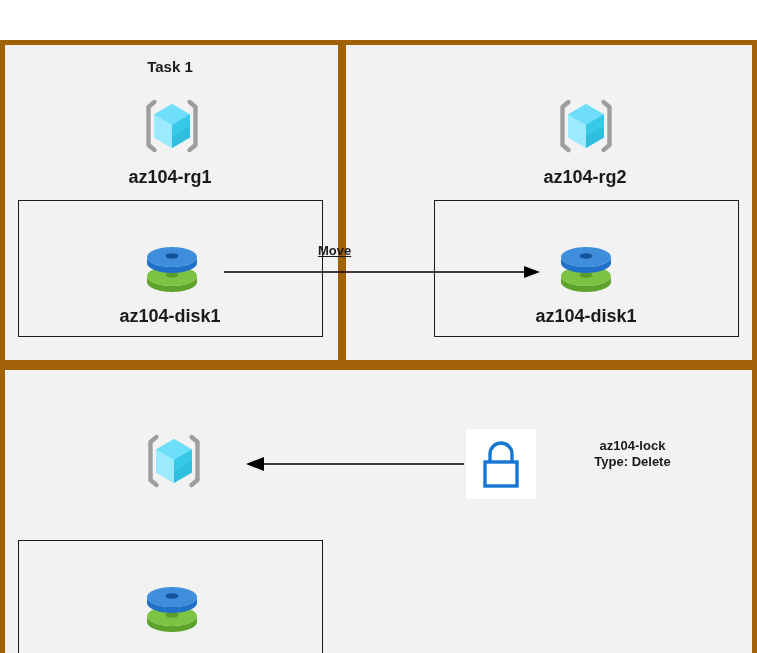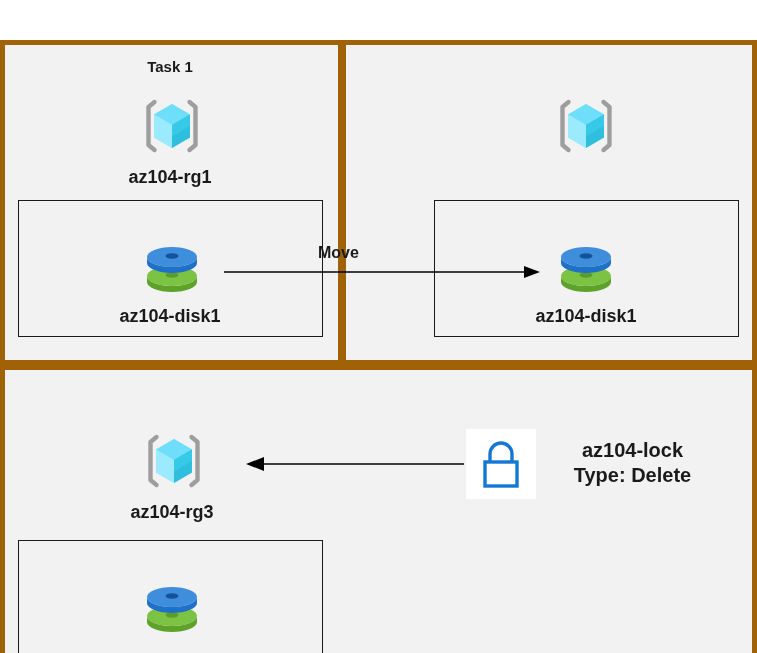--- a/index.html
+++ b/index.html
@@ -44,39 +44,39 @@
   .label {
     position: absolute;
     font-weight: bold;
     color: #1a1a1a;
     text-align: center;
     white-space: nowrap;
     line-height: 1.25;
   }
   .task-title { font-size: 15px; }
   .node-label { font-size: 18px; }
-  .edge-label { font-size: 16px; }
+  .edge-label { font-size: 13px; text-decoration: underline; }
 
   #title-task1 { left: 95px;  top: 18px;  width: 150px; }
   #title-task2 { left: 510px; top: 18px;  width: 150px; }
   #title-task3 { left: 97px;  top: 353px; width: 150px; }
 
   #label-rg1   { left: 95px;  top: 126px; width: 150px; }
   #label-rg2   { left: 510px; top: 126px; width: 150px; }
   #label-rg3   { left: 97px;  top: 461px; width: 150px; }
 
   #label-disk1-a { left: 95px;  top: 265px; width: 150px; }
   #label-disk1-b { left: 511px; top: 265px; width: 150px; }
   #label-disk2   { left: 95px;  top: 605px; width: 150px; }
 
   #label-move  { left: 318px; top: 203px; width: 110px; text-align: left; }
 
   #label-lock {
     left: 540px; top: 398px; width: 185px;
-    text-align: center; font-size: 20px; white-space: pre-line;
+    text-align: center; font-size: 13px; white-space: pre-line;
   }
 
   
   .icon-wrap { position: absolute; }
   #icon-rg1 { left: 140px; top: 54px; width: 64px; height: 64px; }
   #icon-rg2 { left: 554px; top: 54px; width: 64px; height: 64px; }
   #icon-rg3 { left: 142px; top: 389px; width: 64px; height: 64px; }
 
   #icon-disk1-a { left: 143px; top: 198px; width: 58px; height: 58px; }
   #icon-disk1-b { left: 557px; top: 198px; width: 58px; height: 58px; }
@@ -146,21 +146,21 @@
       </g>
       <polygon points="32,10 50,20.5 50,43.5 32,54 14,43.5 14,20.5" fill="#8fe8fc"></polygon>
       <polygon points="32,10 50,20.5 32,31 14,20.5" fill="#6fdefa"></polygon>
       <polygon points="32,31 50,20.5 50,43.5 32,54" fill="#2fbede"></polygon>
       <polygon points="32,31 32,54 14,43.5 14,20.5" fill="#9ceafd"></polygon>
       <polygon points="32,31 50,20.5 50,32 32,42.5" fill="#36c9e8"></polygon>
     </svg>
   </div>
 
   <div class="label node-label" id="label-rg1">az104-rg1</div>
-  <div class="label node-label" id="label-rg3">az104-rg3</div>
+  <div class="label node-label" id="label-rg2">az104-rg2</div>
 
   <div class="icon-wrap" id="icon-disk1-a">
     <svg viewBox="0 0 58 58" width="58" height="58" aria-hidden="true">
 
       <path d="M4 38 a25 10 0 0 0 50 0 l0 6 a25 10 0 0 1 -50 0 z" fill="#5ea22c"></path>
       <ellipse cx="29" cy="38" rx="25" ry="10" fill="#7cc243"></ellipse>
       <ellipse cx="29" cy="37" rx="6.5" ry="2.8" fill="#5b9c2a"></ellipse>
 
       <path d="M4 19 a25 10 0 0 0 50 0 l0 6 a25 10 0 0 1 -50 0 z" fill="#1e70c8"></path>
       <ellipse cx="29" cy="19" rx="25" ry="10" fill="#3f8edc"></ellipse>

